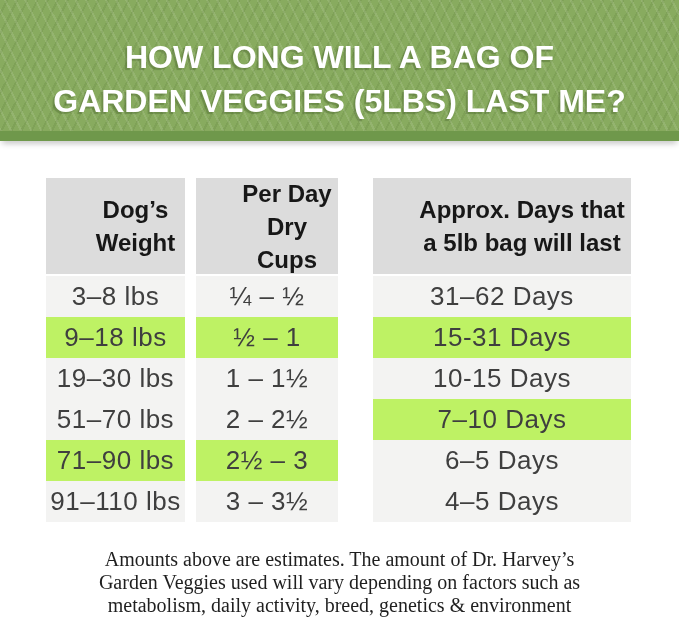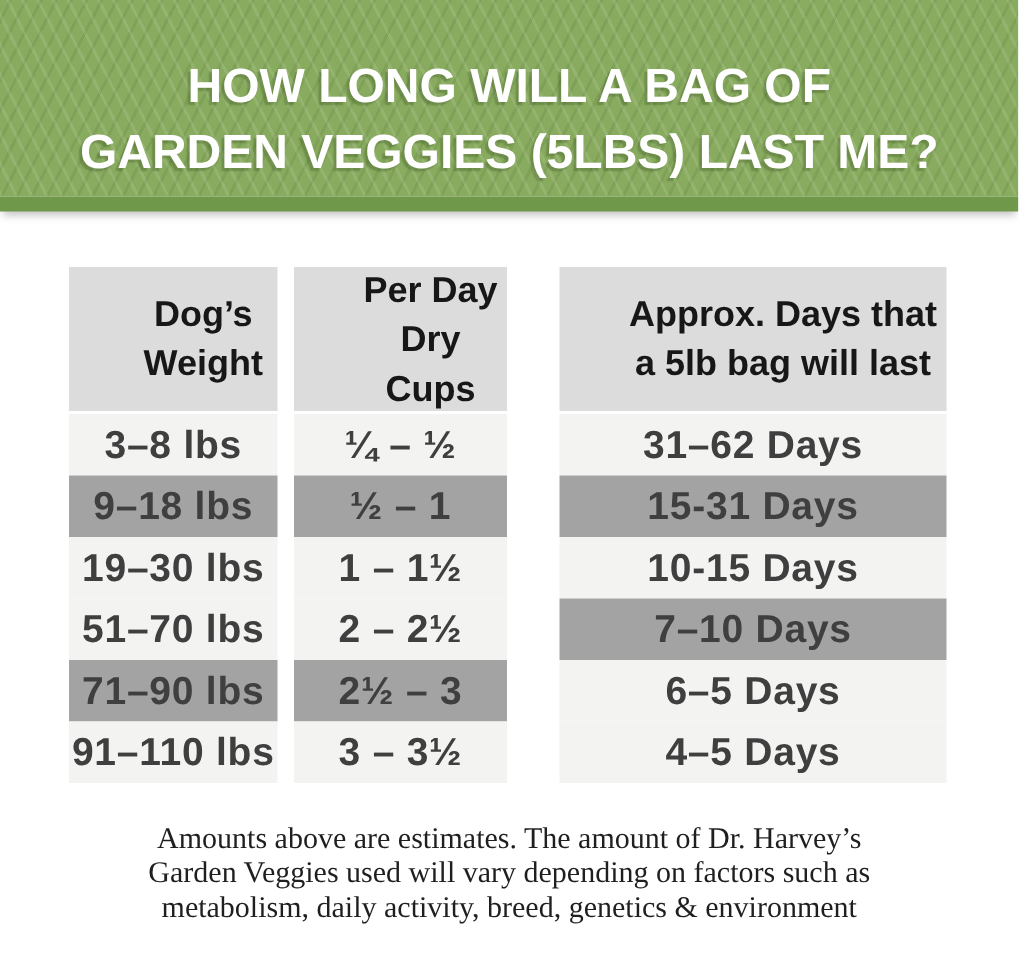--- a/index.html
+++ b/index.html
@@ -62,27 +62,27 @@
     font-size:24px;
     line-height:33px;
     color:#171717;
     text-align:center;
     padding-left:40px;
   }
   .td {
     height:41px;
     display:flex; align-items:center; justify-content:center;
     font-size:26px;
-    font-weight:700;
+    font-weight:400;
     color:#3f3f3f;
     letter-spacing:0.5px;
     white-space:nowrap;
   }
   .row-light { background:#f3f3f2; }
-  .row-dark  { background:#a3a3a3; }
+  .row-dark  { background:#bef264; }
 
   
   .note {
     margin-top:26px;
     text-align:center;
     font-family:"Liberation Serif", serif;
     font-size:20px;
     line-height:23px;
     color:#1f1f1f;
   }

